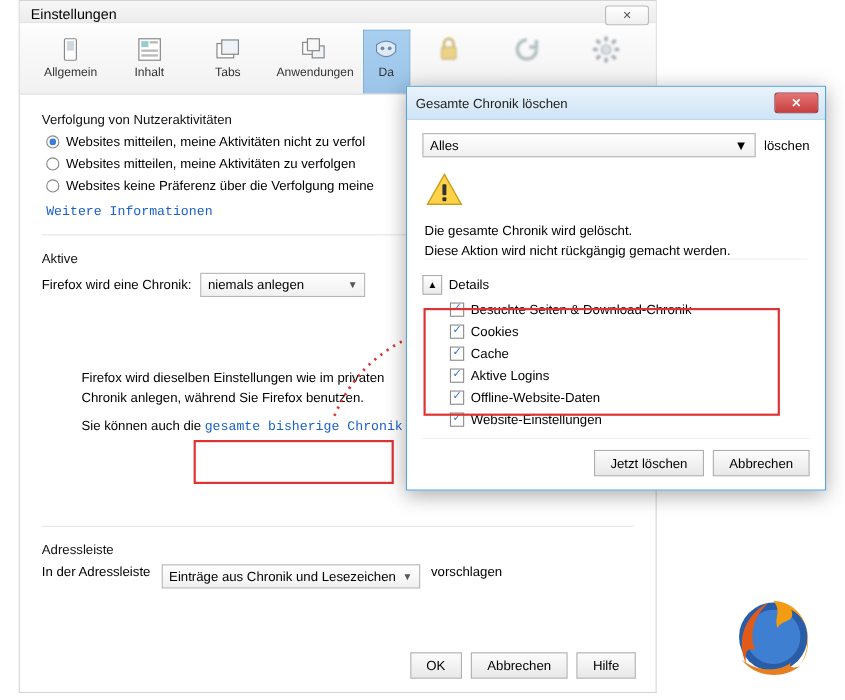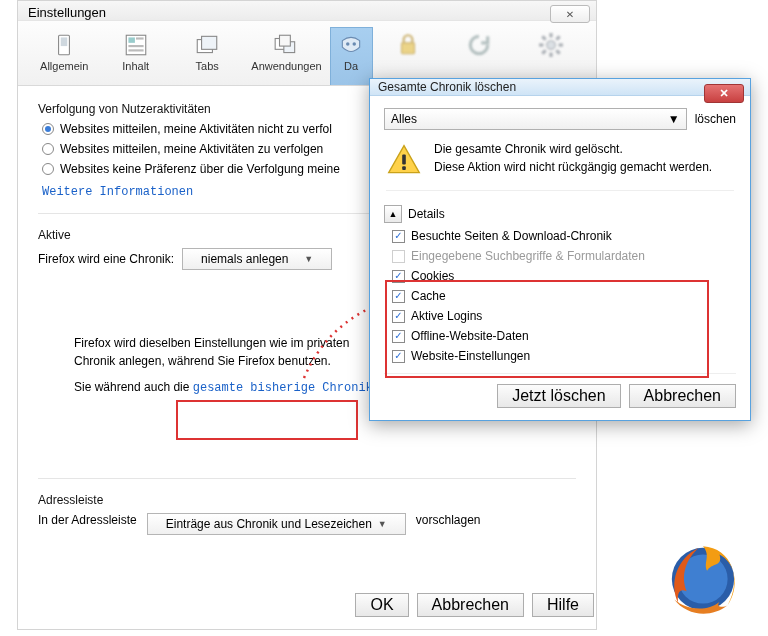--- a/index.html
+++ b/index.html
@@ -73,53 +73,53 @@
     width: 12px; height: 12px; border: 1px solid #888; border-radius: 50%; background: #fff;
     display: inline-flex; align-items: center; justify-content: center;
   }
   .radio.checked::after { content:""; width:6px; height:6px; background:#3b7dd8; border-radius:50%; }
   .link { color: #1a61c8; cursor: pointer; font-family: Liberation Mono, monospace; }
   hr.sep { border:none; border-top:1px solid #e5e5e5; margin:10px 0 14px 0; }
   .chronik-row { display:flex; align-items:center; gap:8px; margin-top: 6px; }
   .select {
     display:inline-flex; align-items:center; justify-content:space-between;
     border:1px solid #b5b5b5; background:linear-gradient(#fff,#f0f0f0);
-    padding: 2px 18px; height:22px; min-width:120px;
+    padding: 2px 6px; height:22px; min-width:120px;
     font-size:12px;
   }
   .select .chev { font-size:9px; color:#555; margin-left:6px; }
   .chronik-desc { margin: 64px 0 8px 36px; line-height:1.5; max-width:350px; }
   .chronik-link-row { margin: 10px 0 8px 36px; }
   .red-box {
     position:absolute; border:2px solid #d33; pointer-events:none;
   }
   .addr-row { display:flex; gap:10px; margin-top: 4px;}
   .buttons-row {
-    position:absolute; bottom:12px; right:2px;
+    position:absolute; bottom:12px; right:18px;
     display:flex; gap:8px;
   }
   .btn {
     height:24px; padding:0 14px;
     border:1px solid #adadad;
     background:linear-gradient(#fcfcfc,#e8e8e8);
     display:inline-flex; align-items:center; justify-content:center;
-    font-size:16px;
+    font-size:12px;
   }
 
   
   .dialog {
     position:absolute;
     left: 369px; top: 78px;
     width: 382px;
     border: 1px solid #58a2df;
     box-shadow: 0 4px 18px rgba(0,0,0,.35);
     background:#fff;
   }
   .dlg-titlebar {
-    height:17px;
+    height:30px;
     background: linear-gradient(#eaf3fb,#cfe4f6);
     border-bottom:1px solid #b6d3ec;
     display:flex; align-items:center; padding:0 8px;
     position:relative;
     font-size:12px; color:#222;
   }
   .dlg-close {
     position:absolute; right:6px; top:5px;
     width:40px; height:19px;
     border:1px solid #a03535; border-radius:3px;
@@ -129,31 +129,31 @@
   }
   .dlg-body { padding: 12px 14px; }
   .range-row { display:flex; align-items:center; gap:8px; margin-bottom:12px; }
   .range-select {
     flex:1;
     display:flex; align-items:center; justify-content:space-between;
     border:1px solid #b0b0b0;
     background:linear-gradient(#fff,#f0f0f0);
     height:22px; padding:0 6px;
   }
-  .warn-row { display:flex; gap:12px; align-items:flex-start; margin: 6px 2px 14px 2px; border-bottom: 1px solid #eee; padding-bottom: 12px;}
+  .warn-row { display:flex; gap:12px; align-items:flex-start; margin: 6px 2px 14px 2px; border-bottom: 1px solid #eee; padding-bottom: 0; flex-direction: column;}
   .warn-icon { width:36px; height:36px; flex-shrink:0; }
   .details-toggle {
     display:flex; align-items:center; gap:6px; margin-bottom:6px;
   }
   .toggle-btn {
     width:18px; height:18px; border:1px solid #ababab;
     background:linear-gradient(#fff,#eaeaea);
     display:flex; align-items:center; justify-content:center; font-size:9px;
   }
-  .check-list { margin: 4px 0 10px 4px; }
+  .check-list { margin: 4px 0 10px 21px; }
   .checkbox {
     width:13px; height:13px; border:1px solid #8a8a8a; background:#fff;
     display:inline-flex; align-items:center; justify-content:center;
     font-size:10px; color:#2b6dd4; line-height:1;
   }
   .checkbox.checked::after { content:"✓"; }
   .check-row.disabled { color:#9a9a9a; }
   .check-row.disabled .checkbox { border-color:#cfcfcf; }
   .dlg-buttons { display:flex; justify-content:flex-end; gap:8px; margin-top:10px; border-top:1px solid #eee; padding-top:10px; }
 
@@ -286,21 +286,21 @@
         <div class="select" style="min-width:150px">
           <span>niemals anlegen</span>
           <span class="chev">▼</span>
         </div>
       </div>
       <div class="chronik-desc">
         <span>Firefox wird dieselben Einstellungen wie im privaten</span><br>
         <span>Chronik anlegen, während Sie Firefox benutzen.</span>
       </div>
       <div class="chronik-link-row">
-        <span>Sie während auch die </span><span class="link">gesamte bisherige Chronik</span><span> lös</span>
+        <span>Sie können auch die </span><span class="link">gesamte bisherige Chronik</span><span> lös</span>
       </div>
     </div>
 
     <hr class="sep" style="margin-top:40px">
 
     <div class="fieldset">
       <div class="group-label">Adressleiste</div>
       <div class="addr-row">
         <span>In der Adressleiste</span>
         <div class="select" style="min-width:230px">
@@ -364,24 +364,20 @@
     <div class="details-toggle">
       <div class="toggle-btn">▲</div>
       <span>Details</span>
     </div>
 
     <div class="check-list" style="position:relative">
       <div class="check-row">
         <span class="checkbox checked"></span>
         <span>Besuchte Seiten &amp; Download-Chronik</span>
       </div>
-      <div class="check-row disabled">
-        <span class="checkbox"></span>
-        <span>Eingegebene Suchbegriffe &amp; Formulardaten</span>
-      </div>
       <div class="check-row">
         <span class="checkbox checked"></span>
         <span>Cookies</span>
       </div>
       <div class="check-row">
         <span class="checkbox checked"></span>
         <span>Cache</span>
       </div>
       <div class="check-row">
         <span class="checkbox checked"></span>

